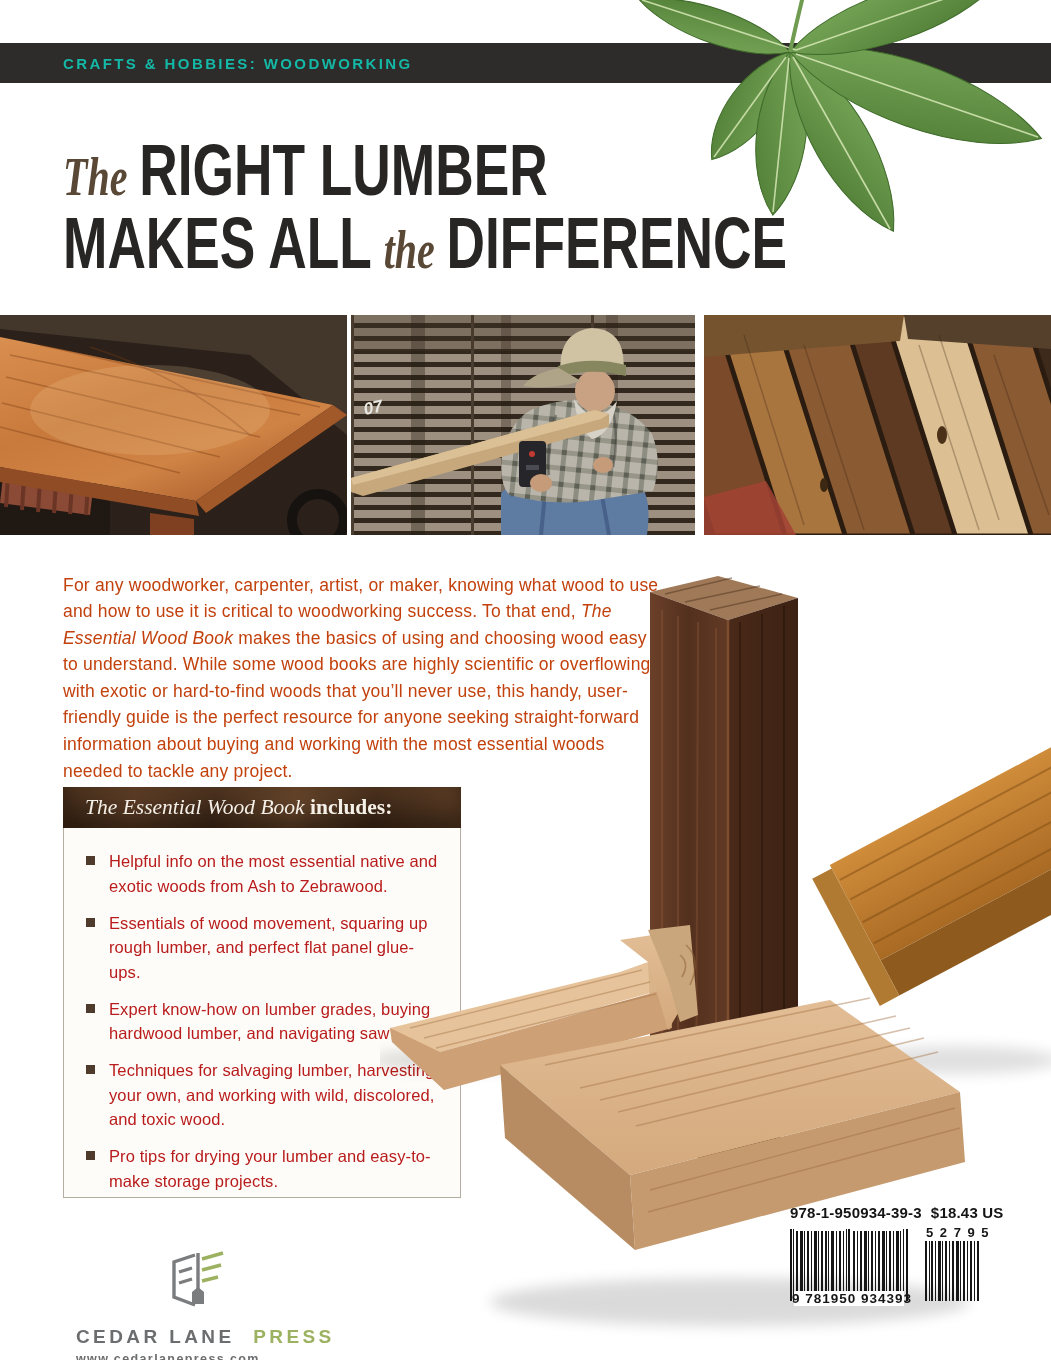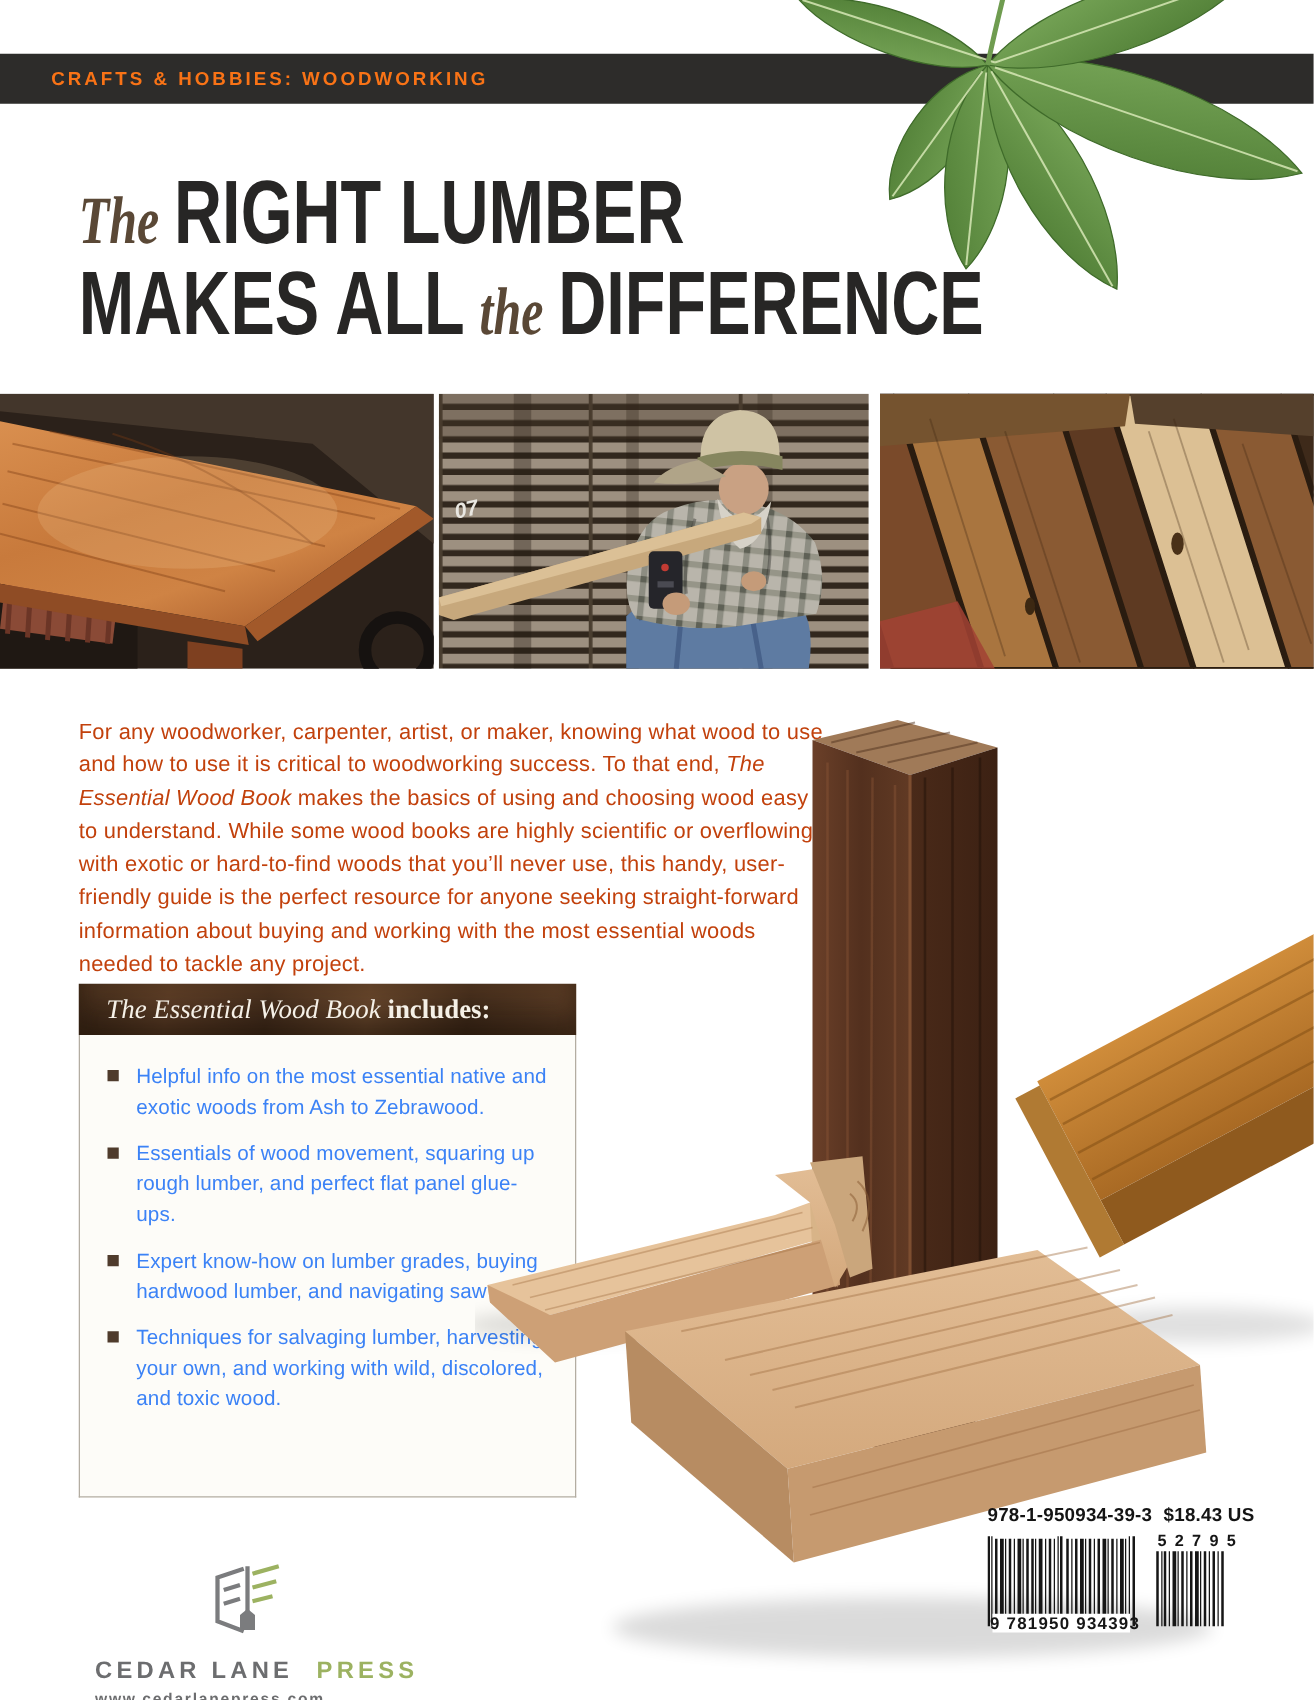--- a/index.html
+++ b/index.html
@@ -6,21 +6,21 @@
   body{
     width:1051px;height:1360px;position:relative;overflow:hidden;background:#ffffff;
     font-family:"Liberation Sans",sans-serif;
   }
   
   .cat-bar{
     position:absolute;left:0;top:43px;width:1051px;height:40px;background:#2d2c2a;
     display:flex;align-items:center;z-index:2;
   }
   .cat-bar span{
-    margin-left:41px;color:#f97316;font-size:15px;font-weight:700;letter-spacing:2.4px;
+    margin-left:63px;color:#14b8a6;font-size:15px;font-weight:700;letter-spacing:2.4px;
   }
   
   .leaf{position:absolute;left:600px;top:0;width:451px;height:252px;z-index:5;}
   
   .headline{
     position:absolute;left:63px;top:134px;width:1000px;z-index:1;
     transform:scaleX(.74);transform-origin:left top;white-space:nowrap;
   }
   .headline .line{height:73px;line-height:73px;}
   .hl-main{font-size:72px;font-weight:700;color:#272625;letter-spacing:0px;}
@@ -47,21 +47,21 @@
     box-shadow:inset 0 -14px 18px rgba(20,10,5,.45), inset 0 10px 14px rgba(90,60,35,.45);
   }
   .inc-head i{font-style:italic;}
   .inc-head b{font-style:normal;font-weight:700;margin-top:28px;}
   .inc-body{
     background:#fdfcf8;border:1px solid #b3ada2;border-top:none;
     padding:21px 18px 18px 21px;height:330px;
   }
   .inc-item{display:flex;margin-bottom:12.5px;}
   .inc-bullet{flex:0 0 9px;width:9px;height:9px;background:#4f3b2c;margin:7px 14px 0 1px;}
-  .inc-text{width:334px;font-size:16.5px;line-height:24.5px;color:#3b82f6;letter-spacing:.1px;}
+  .inc-text{width:334px;font-size:16.5px;line-height:24.5px;color:#b91c1c;letter-spacing:.1px;}
   
   .blocks{position:absolute;left:380px;top:560px;width:671px;height:800px;z-index:3;pointer-events:none;}
   
   .barcode{position:absolute;left:790px;top:1204px;width:220px;z-index:4;}
   .bc-line1{display:flex;gap:9px;font-size:15px;font-weight:700;color:#141414;letter-spacing:.2px;}
   
   .pub{position:absolute;left:60px;top:1246px;display:flex;align-items:center;z-index:2;flex-direction:column;}
   .pub-text{margin-left:16px;padding-top:12px;}
   .pub-name{font-size:19px;font-weight:700;letter-spacing:3.4px;white-space:nowrap;}
   .pub-name .gray{color:#6c6d6f;}
@@ -222,20 +222,24 @@
         <span class="inc-bullet"></span>
         <span class="inc-text">Essentials of wood movement, squaring up rough lumber, and perfect flat panel glue-ups.</span>
       </div>
     <div class="inc-item">
         <span class="inc-bullet"></span>
         <span class="inc-text">Expert know-how on lumber grades, buying hardwood lumber, and navigating saw mills.</span>
       </div>
     <div class="inc-item">
         <span class="inc-bullet"></span>
         <span class="inc-text">Techniques for salvaging lumber, harvesting your own, and working with wild, discolored, and toxic wood.</span>
+      </div>
+    <div class="inc-item">
+        <span class="inc-bullet"></span>
+        <span class="inc-text">Pro tips for drying your lumber and easy-to-make storage projects.</span>
       </div>
   </div>
 </div>
 
 <svg class="blocks" viewBox="0 0 671 800">
   <defs>
     <linearGradient id="walnutF" x1="0" y1="0" x2="1" y2="0">
       <stop offset="0" stop-color="#6b4029"></stop>
         <stop offset=".5" stop-color="#53301e"></stop>
         <stop offset="1" stop-color="#613a24"></stop>

